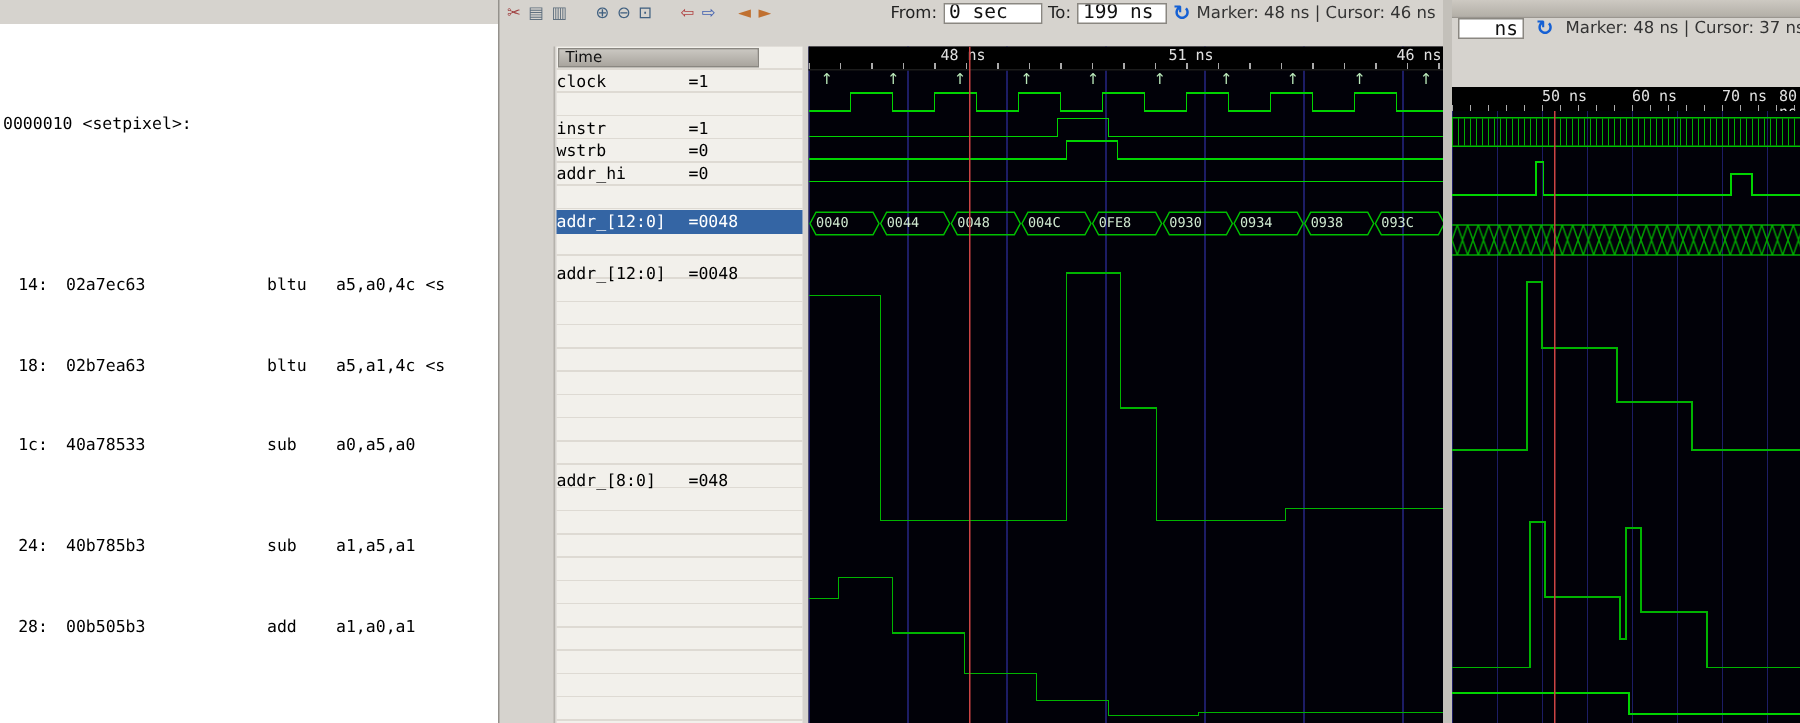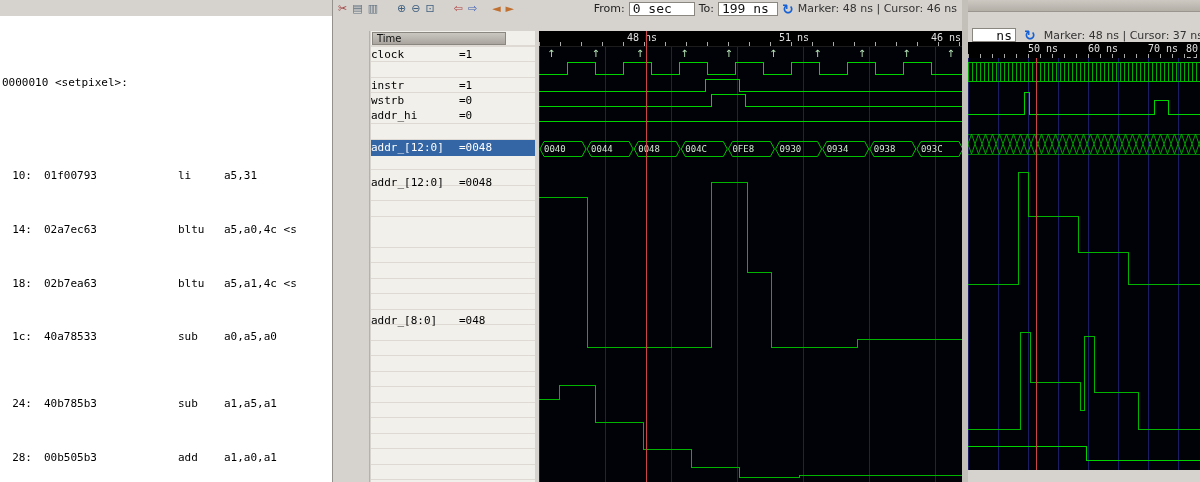--- a/index.html
+++ b/index.html
@@ -59,46 +59,40 @@
   .hexp{stroke:#00c000;fill:none;stroke-width:1}
   .xh{stroke:#00a000;stroke-width:1;fill:none}
   .bus-labels{position:absolute;top:110px;left:0;width:100%;height:16px;display:flex}
   .bus-label{flex:1;font-size:9px;line-height:16px;padding-left:5px;color:var(--bus-text);
     font-family:"DejaVu Sans Mono",monospace;overflow:hidden;white-space:nowrap}
   .marker-line{position:absolute;top:0;width:1px;height:100%;background:var(--marker-red)}
 
   
   .rwin{position:absolute;left:962px;top:0;width:238px;height:482px;background:#d6d3ce;border-left:6px solid #c3c0ba}
   .rwin .chrome{height:12px;background:linear-gradient(#cdc9c2,#b3afa7);border-bottom:1px solid #9a968f}
-  .rwin .toolbar2{height:30px;display:flex;align-items:flex-end;gap:8px;padding:0 4px;font-size:11px;color:#333}
+  .rwin .toolbar2{height:46px;display:flex;align-items:flex-start;gap:8px;padding:0 4px;font-size:11px;color:#333}
   .rwin .tb-input{width:44px;text-align:right}
   .timescale2{position:relative;height:16px;background:#000}
   .timescale2::after{content:"";position:absolute;left:0;bottom:0;width:100%;height:4px;
     background:repeating-linear-gradient(90deg,#aaa 0 1px,transparent 1px 12px)}
   .rwaves{position:relative;height:412px;overflow:hidden;background-color:#010108;
     background-image:repeating-linear-gradient(90deg,rgba(40,40,140,.7) 0 1px,transparent 1px 30px)}
   .comb{position:absolute;top:4px;left:0;width:100%;height:20px;border-top:1px solid #00c000;border-bottom:1px solid #00c000;
     background:repeating-linear-gradient(90deg,#00b000 0 1px,transparent 1px 4px)}
   .rsvg{position:absolute;top:26px;left:0}
 </style>
 </head>
 <body>
 
 <div class="terminal">
   <div class="asm-section">
     <div class="asm-label">0000010 &lt;setpixel&gt;:</div>
     <div>
       
     
-        <div class="asm-line">
-          <span class="addr">10:</span>
-          <span class="code">01f00793</span>
-          <span class="mn">li</span>
-          <span class="args">a5,31</span>
-        </div>
       
         <div class="asm-line">
           <span class="addr">14:</span>
           <span class="code">02a7ec63</span>
           <span class="mn">bltu</span>
           <span class="args">a5,a0,4c &lt;s</span>
         </div>
       
         <div class="asm-line">
           <span class="addr">18:</span>

